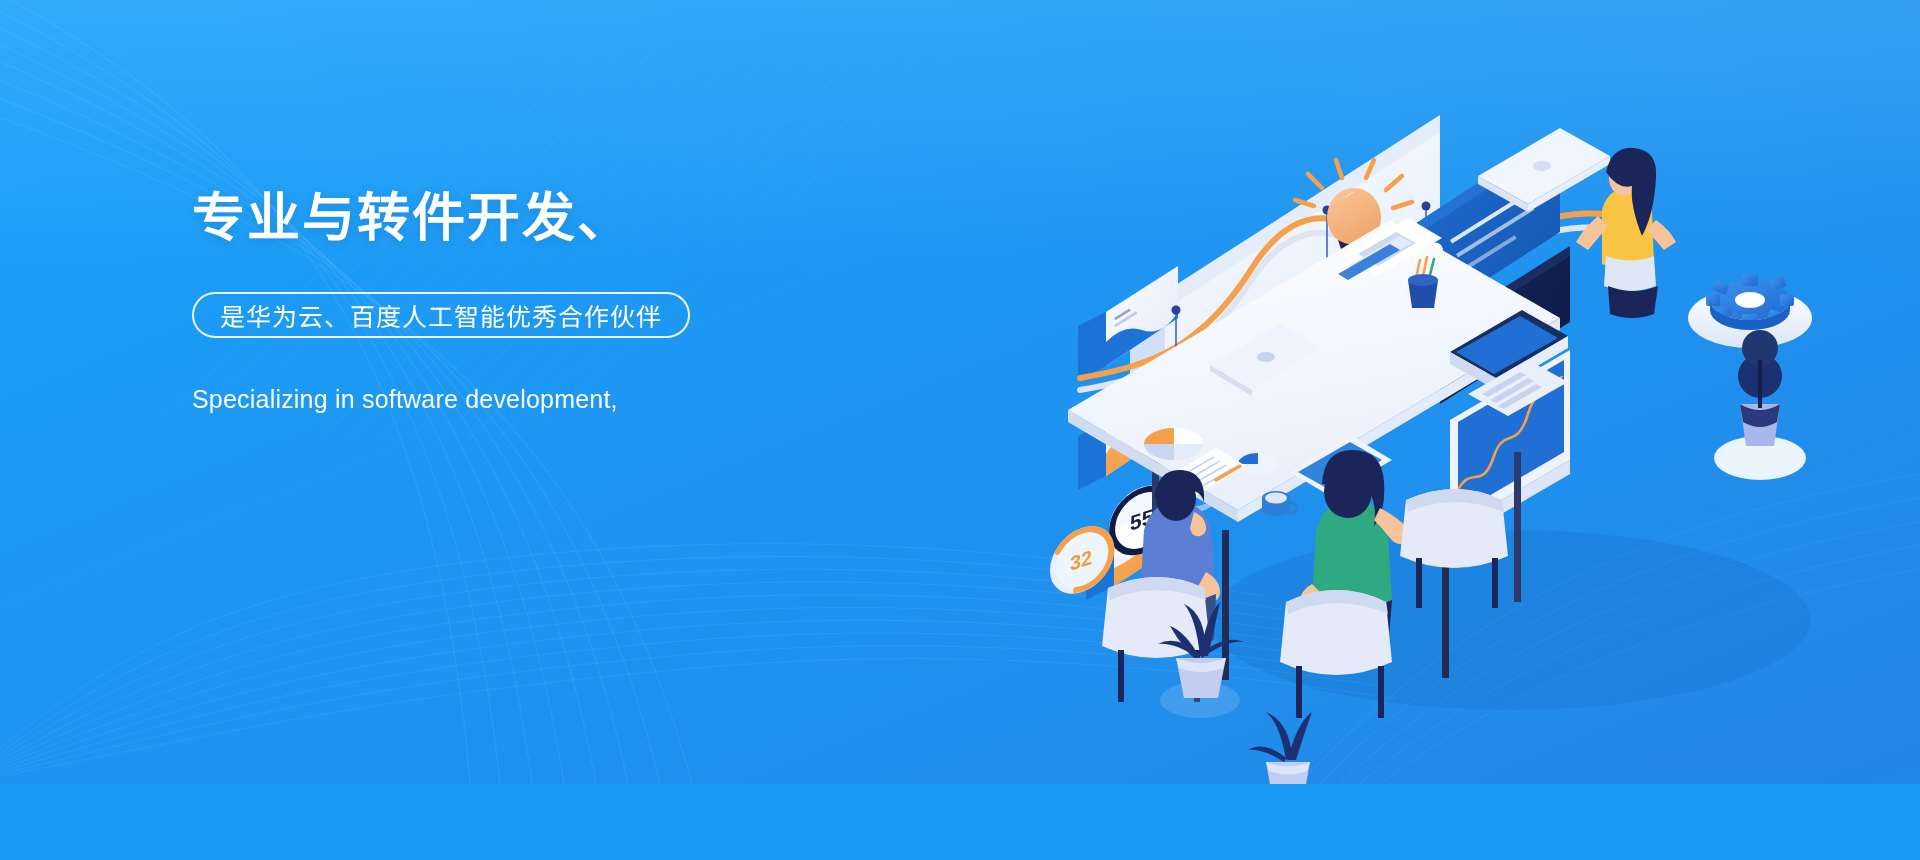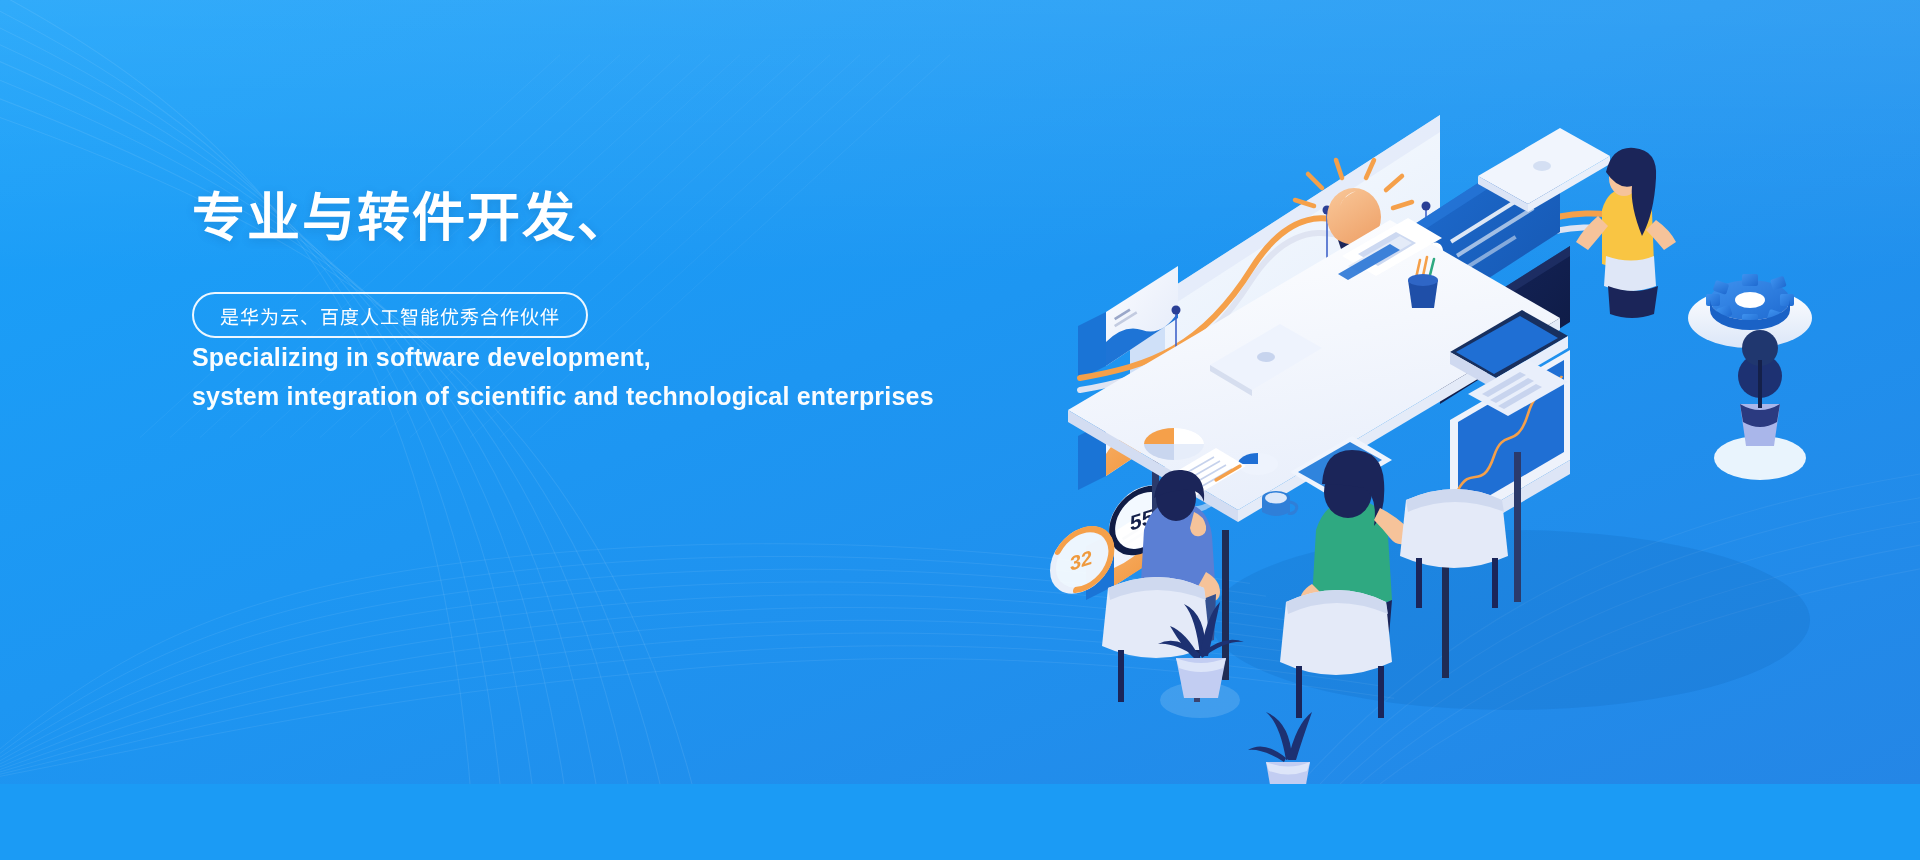--- a/index.html
+++ b/index.html
@@ -39,31 +39,32 @@
   .headline .ln{display:block;white-space:nowrap;}
 
   .pill{
     display:inline-flex;align-items:center;justify-content:center;
     margin-top:42px;
     height:46px;
     padding:0 26px;
     border:2px solid rgba(255,255,255,.92);
     border-radius:999px;
     color:#ffffff;
-    font-size:19px;
+    font-size:25px;
     letter-spacing:1px;
     white-space:nowrap;
   }
 
   .sub{
+    margin-top:42px;
     color:#ffffff;
     font-size:25px;
     line-height:39px;
     letter-spacing:.2px;
-    font-weight:700;
+    font-weight:400;
     opacity:.98;
   }
   .sub .ln{display:block;white-space:nowrap;}
 
   
   .illus{
     position:absolute;
     left:1090px;top:60px;
     width:830px;height:740px;
     z-index:4;
@@ -146,21 +147,20 @@
   <div class="copy">
 
     <h1 class="headline">
       <span class="ln">专业与转件开发、</span>
     </h1>
 
     <div class="pill">是华为云、百度人工智能优秀合作伙伴</div>
 
     <p class="sub">
       <span class="ln">Specializing in software development,</span>
-      <span class="ln">system integration of scientific and technological enterprises</span>
     </p>
 
   </div>
 
   <div class="illus">
     <svg viewBox="0 0 830 740" aria-hidden="true">
       <defs>
         <linearGradient id="panelG" x1="0" y1="0" x2="0.4" y2="1">
           <stop offset="0%" stop-color="#ffffff"></stop>
           <stop offset="100%" stop-color="#e8eefb"></stop>

